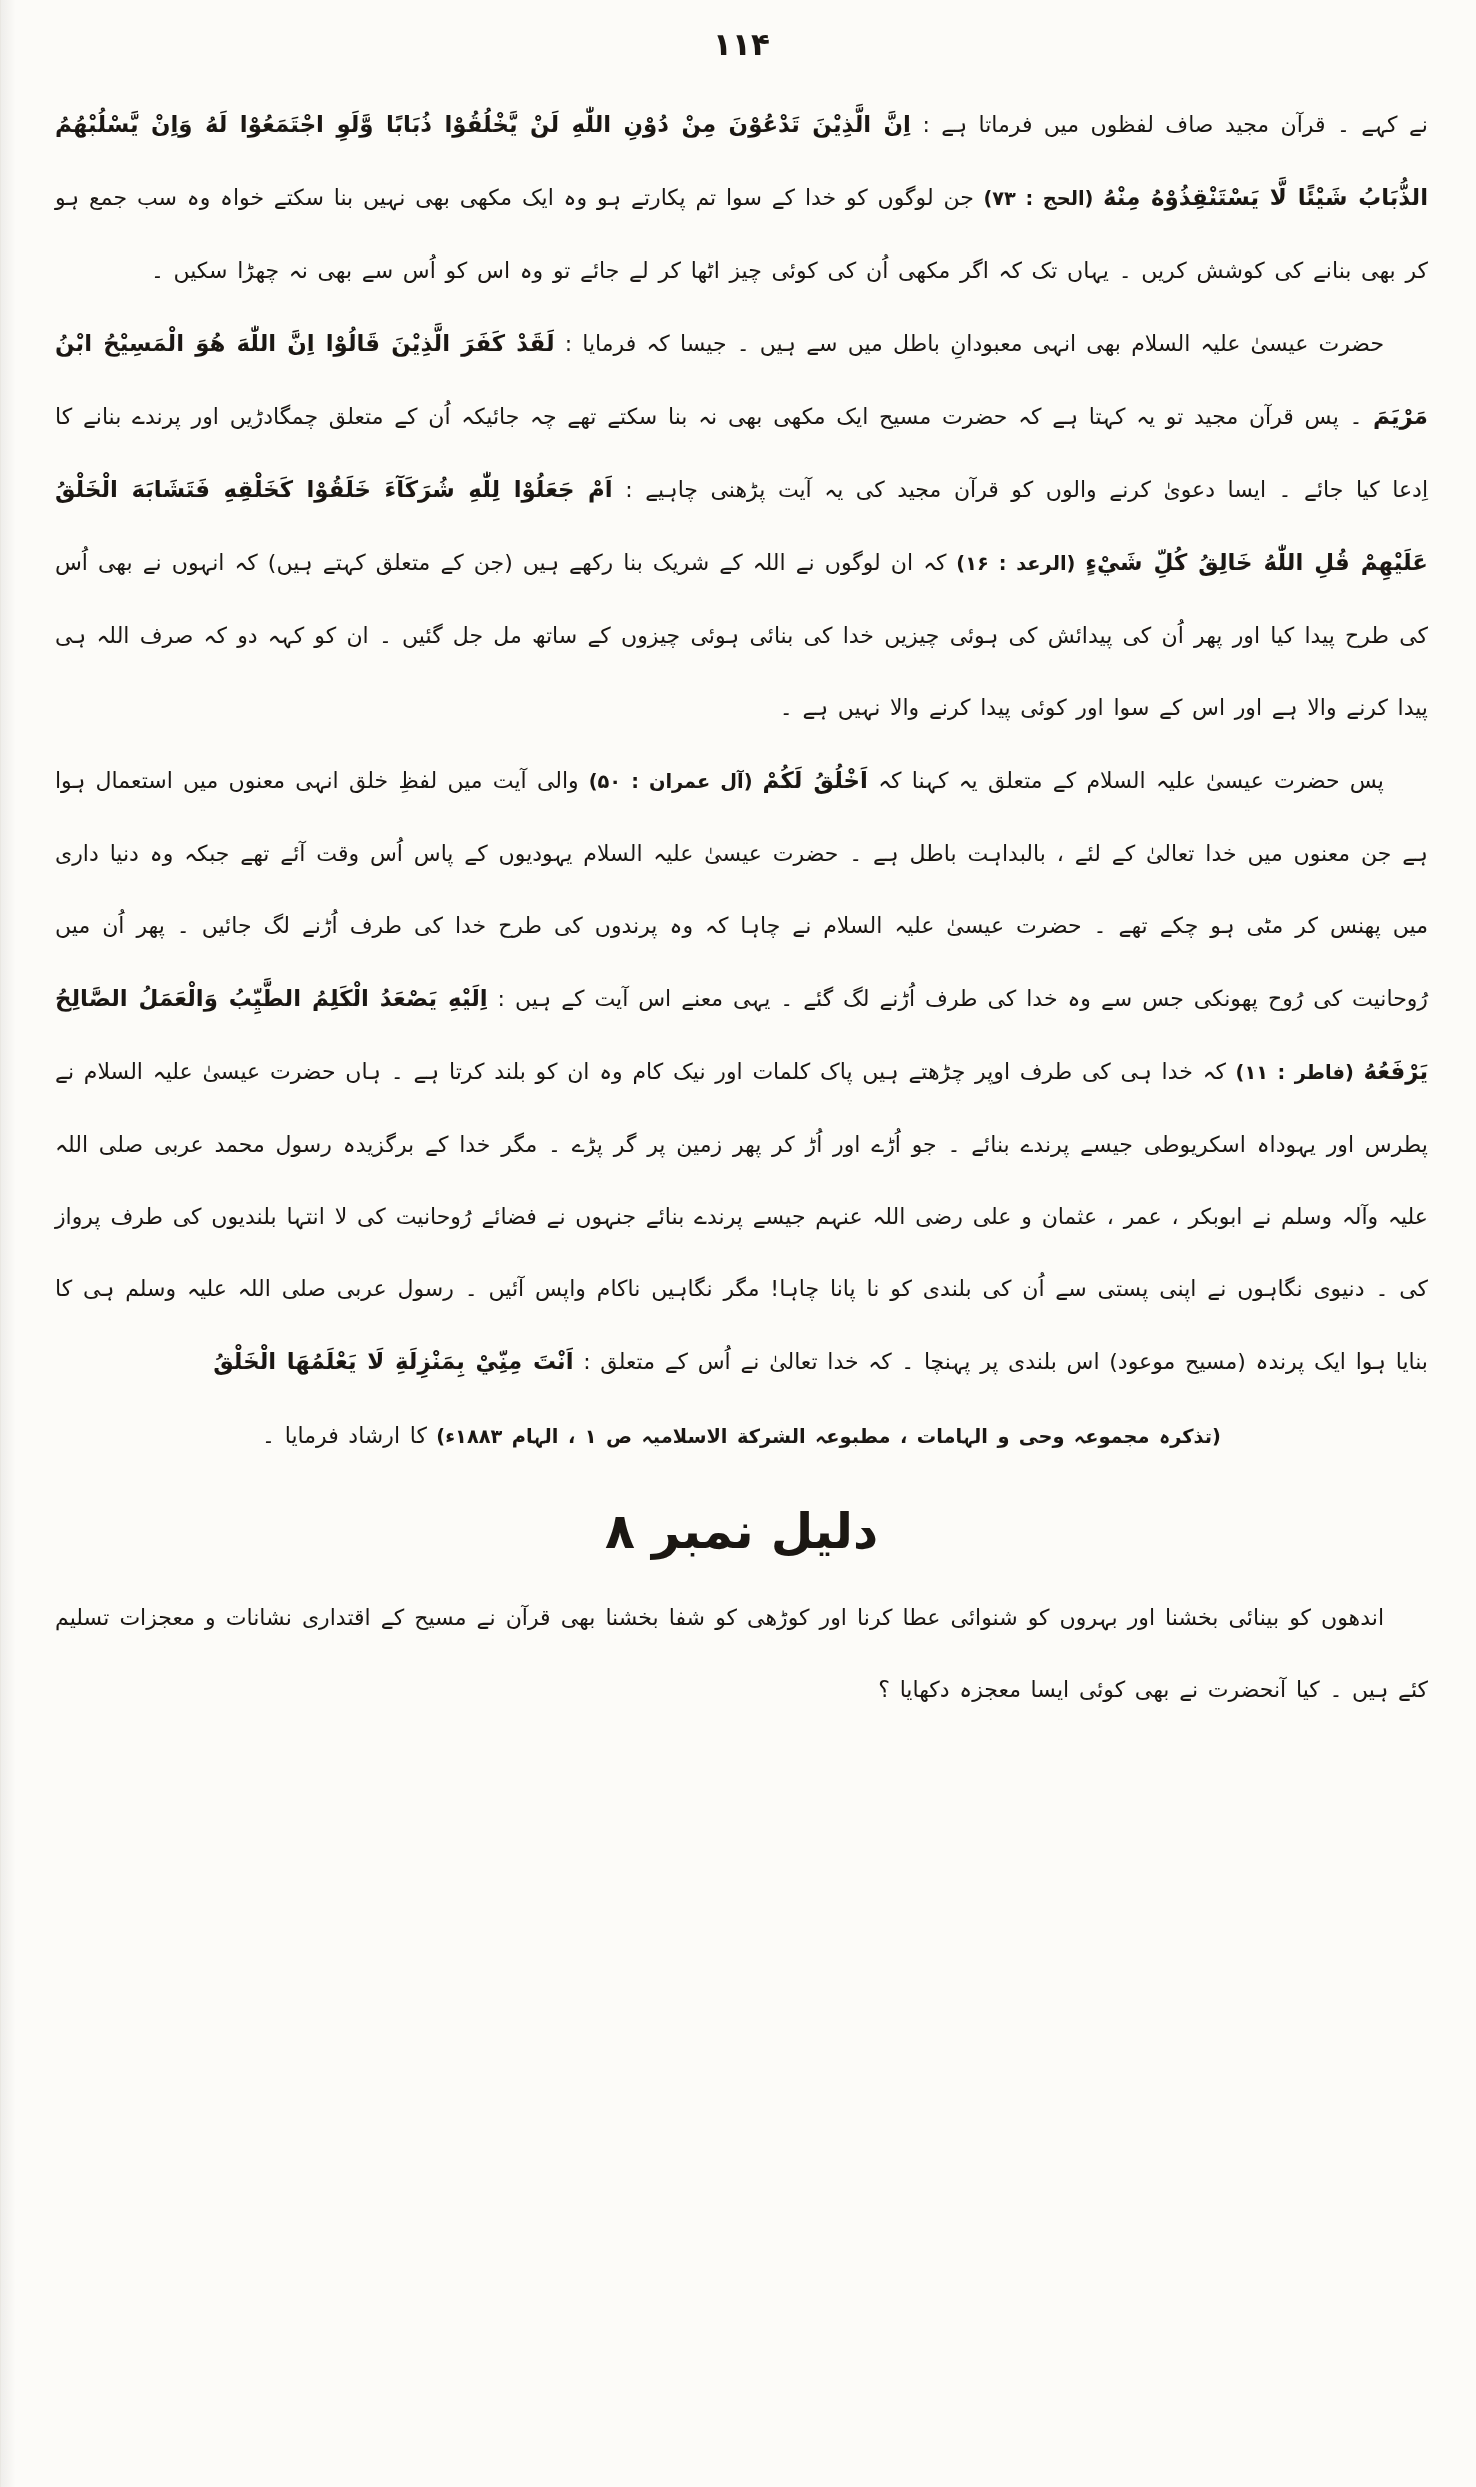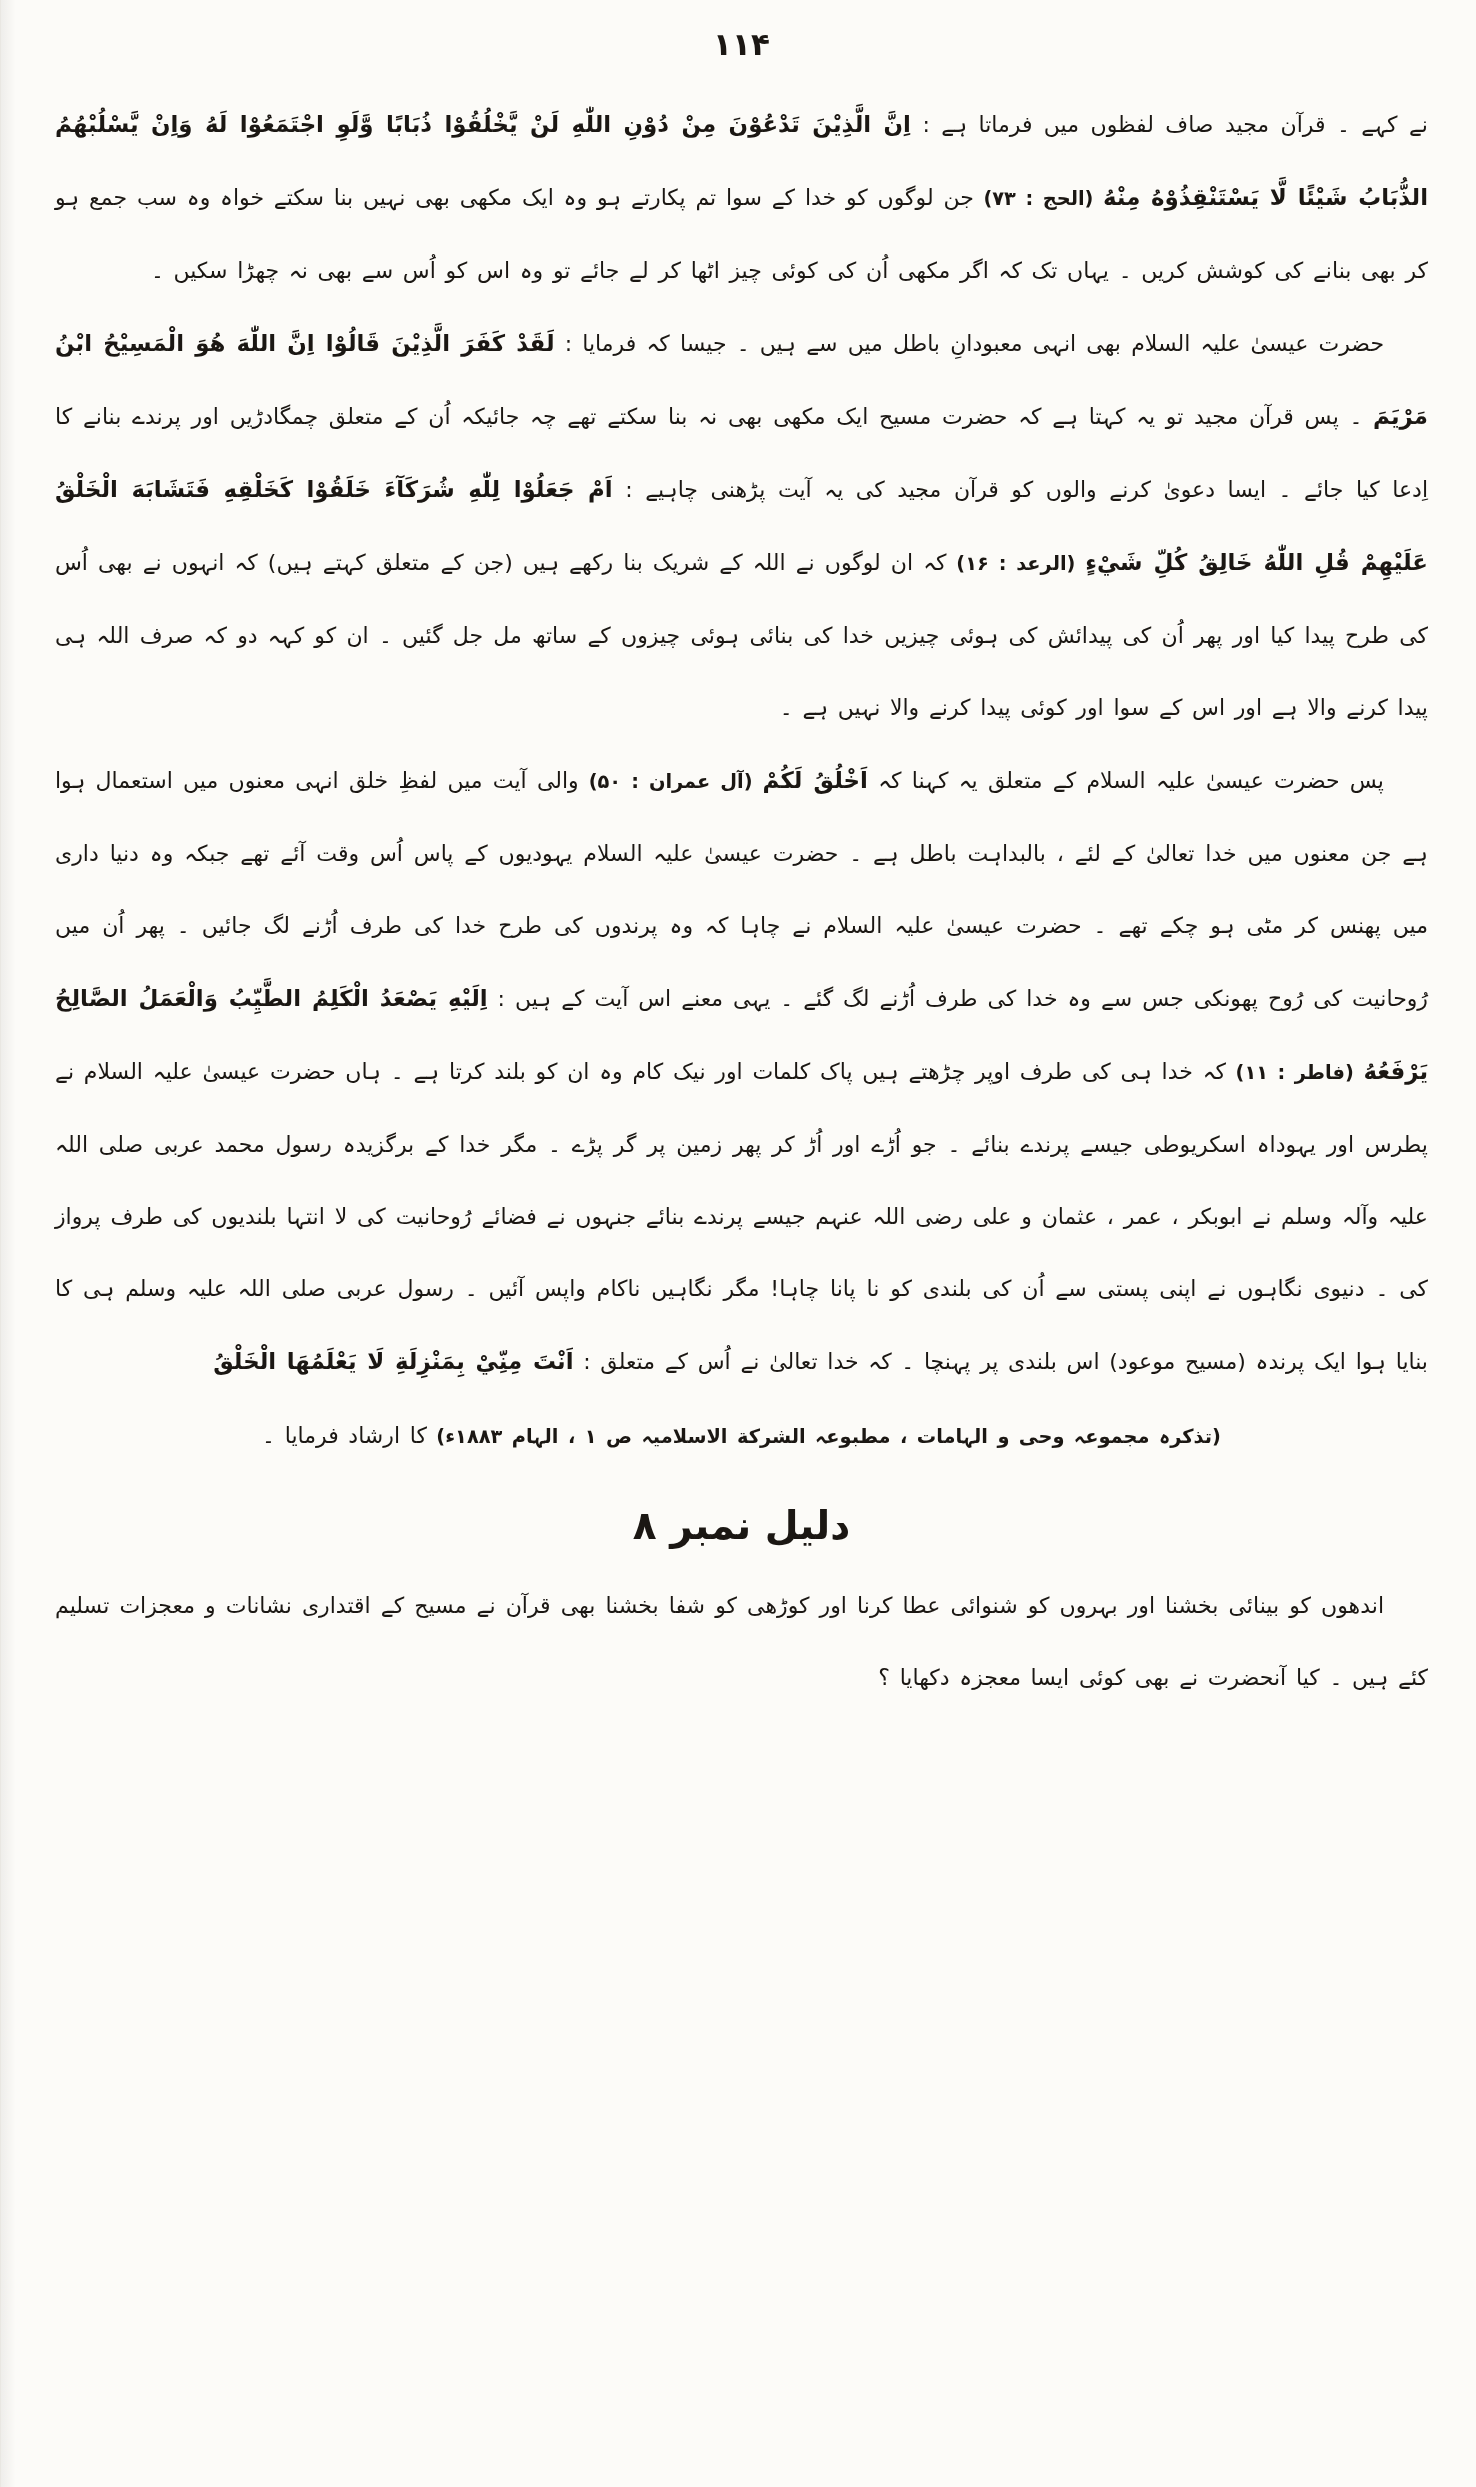--- a/index.html
+++ b/index.html
@@ -54,21 +54,21 @@
   .seg-arabic {
     font-weight: 700;
     font-size: 1.04em;
   }
   .seg-ref {
     font-size: 0.88em;
     font-weight: 600;
   }
   .heading {
     text-align: center;
-    font-size: 39px;
+    font-size: 49px;
     font-weight: 700;
     margin: 30px 0 22.4px 0;
   }
 </style>
 </head>
 <body>
 
 <div class="paper" style="background: rgb(252, 251, 248); color: rgb(27, 23, 19);">
   <div class="pagenum">۱۱۴</div>
   <div id="content" class="content">

